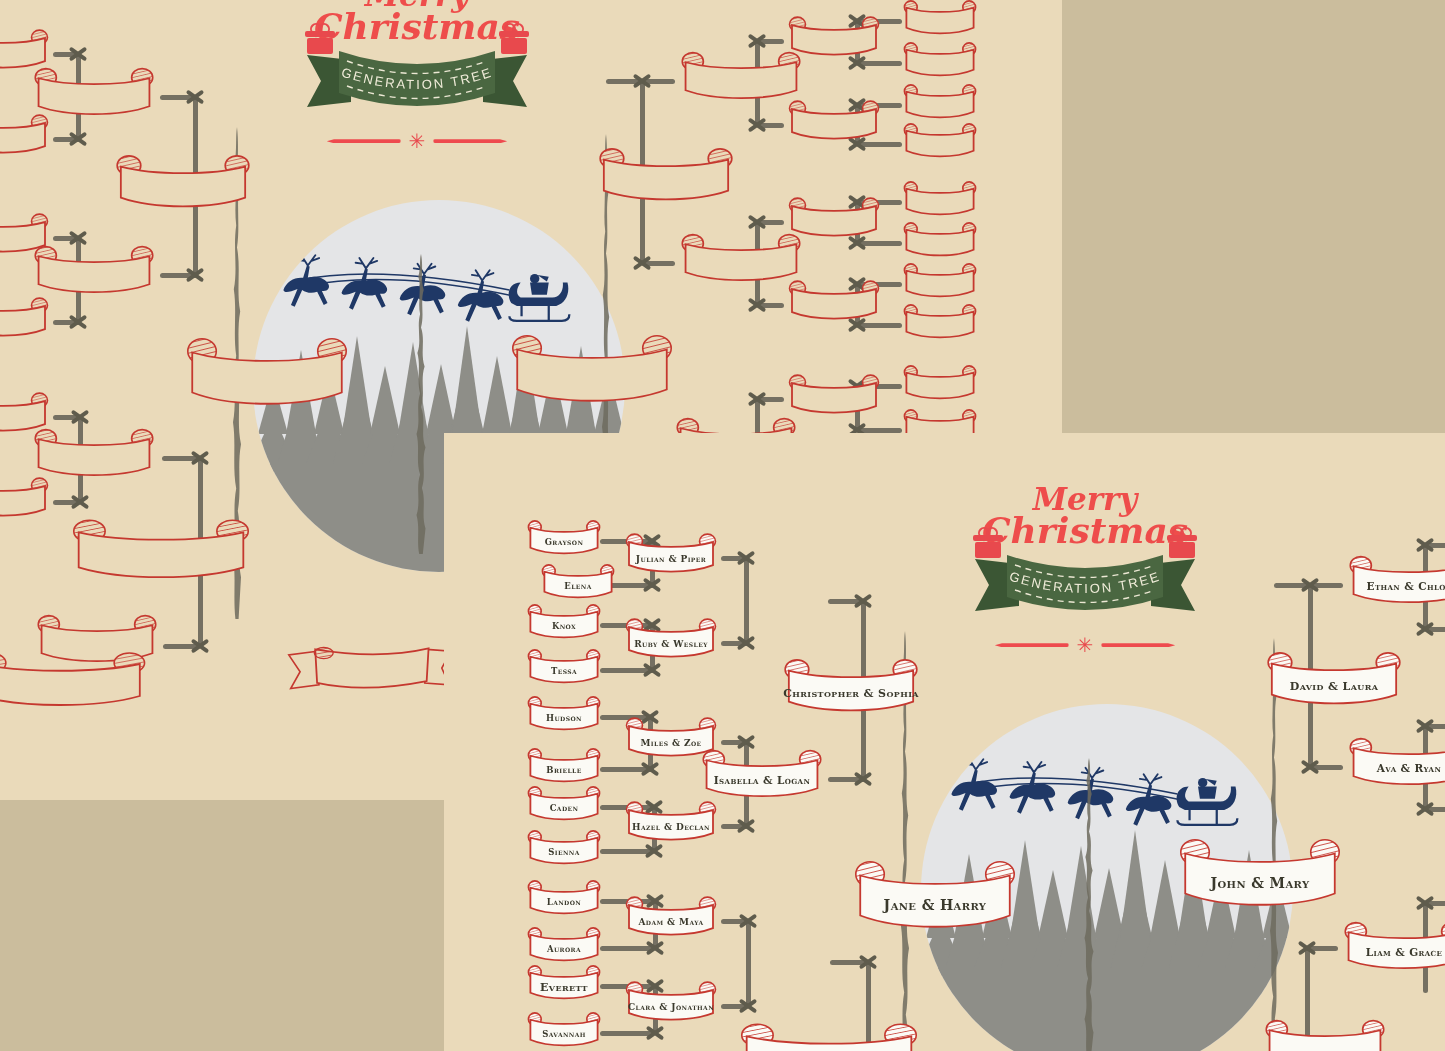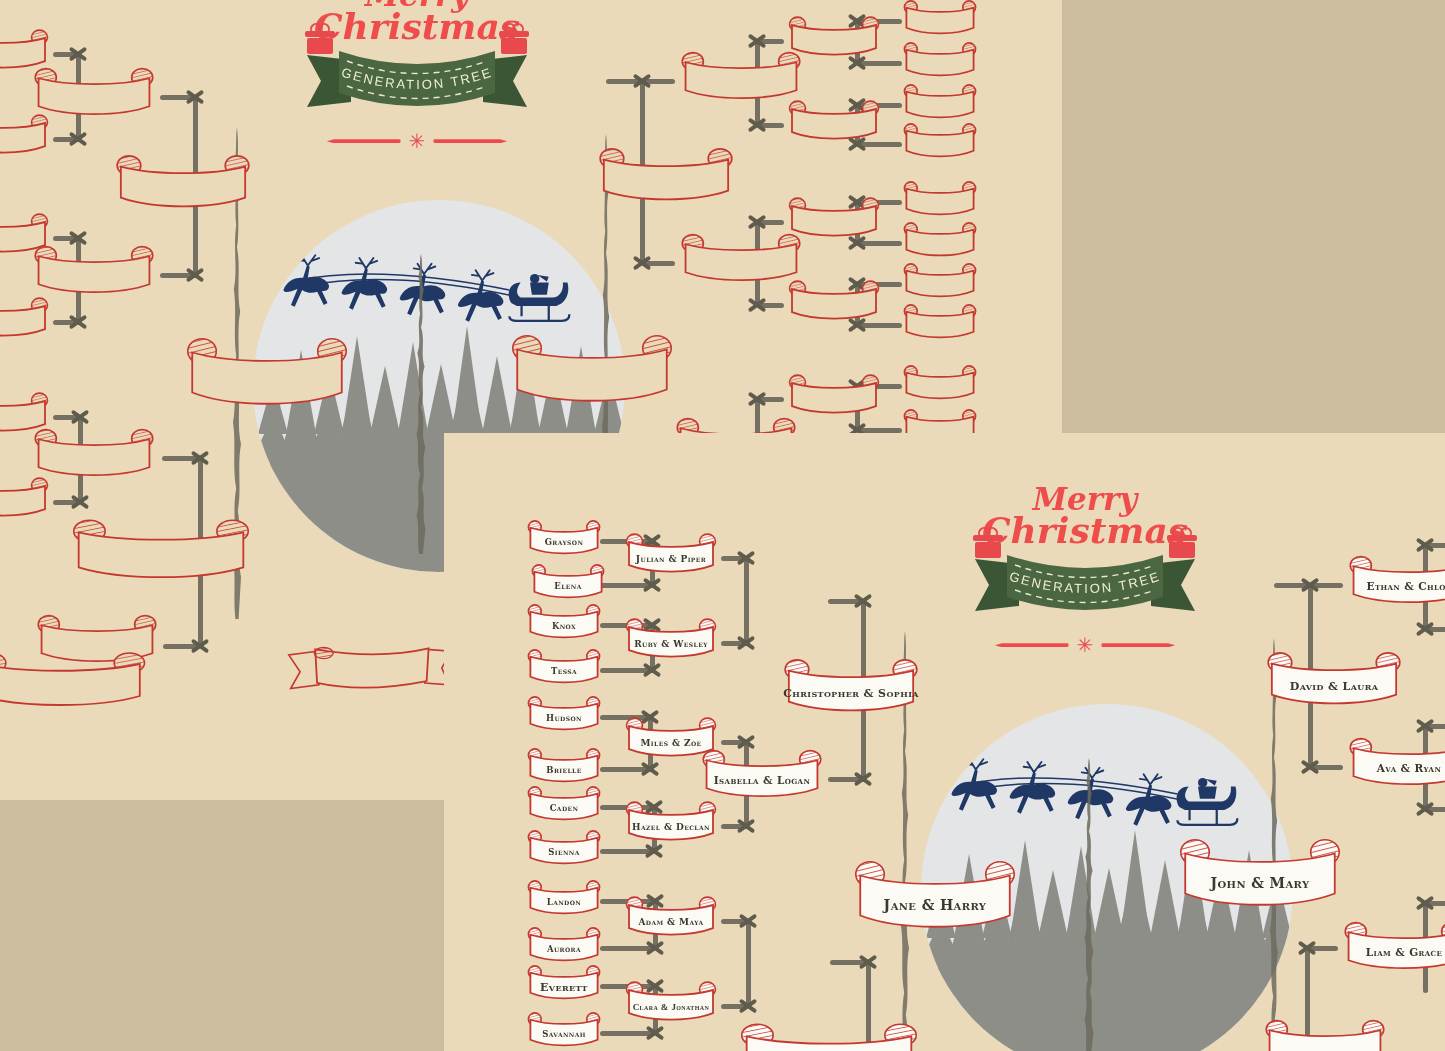--- a/index.html
+++ b/index.html
@@ -620,21 +620,21 @@
     <div class="xmark" style="left: 971px; top: 460px;"></div>
     <div class="xmark" style="left: 856px; top: 142px;"></div>
     <div class="xmark" style="left: 856px; top: 324px;"></div>
     <div class="xmark" style="left: 853px; top: 505px;"></div>
     <div class="banner" style="left: 80px; top: 85.6px; width: 80px; height: 40px;">
       <svg viewBox="0 0 200 64" preserveAspectRatio="none">
         <use href="#scroll"></use>
       </svg>
       <span class="blabel" style="font-size: 8.5px;">Grayson</span>
     </div>
-    <div class="banner" style="left: 84px; top: 129.6px; width: 80px; height: 40px;">
+    <div class="banner" style="left: 94px; top: 129.6px; width: 80px; height: 40px;">
       <svg viewBox="0 0 200 64" preserveAspectRatio="none">
         <use href="#scroll"></use>
       </svg>
       <span class="blabel" style="font-size: 8.5px;">Elena</span>
     </div>
     <div class="banner" style="left: 80px; top: 169.6px; width: 80px; height: 40px;">
       <svg viewBox="0 0 200 64" preserveAspectRatio="none">
         <use href="#scroll"></use>
       </svg>
       <span class="blabel" style="font-size: 8.5px;">Knox</span>
@@ -720,21 +720,21 @@
     <div class="banner" style="left: 177px; top: 462.24px; width: 100px; height: 46px;">
       <svg viewBox="0 0 200 64" preserveAspectRatio="none">
         <use href="#scroll"></use>
       </svg>
       <span class="blabel" style="font-size: 9px;">Adam &amp; Maya</span>
     </div>
     <div class="banner" style="left: 177px; top: 547.24px; width: 100px; height: 46px;">
       <svg viewBox="0 0 200 64" preserveAspectRatio="none">
         <use href="#scroll"></use>
       </svg>
-      <span class="blabel" style="font-size: 9px; font-family: Liberation Serif, serif;">Clara &amp; Jonathan</span>
+      <span class="blabel" style="font-size: 9px;">Clara &amp; Jonathan</span>
     </div>
     <div class="banner" style="left: 252px; top: 314.64px; width: 132px; height: 56px;">
       <svg viewBox="0 0 200 64" preserveAspectRatio="none">
         <use href="#scroll"></use>
       </svg>
       <span class="blabel" style="font-size: 10.5px;">Isabella &amp; Logan</span>
     </div>
     <div class="banner" style="left: 333px; top: 224.28px; width: 148px; height: 62px;">
       <svg viewBox="0 0 200 64" preserveAspectRatio="none">
         <use href="#scroll"></use>

